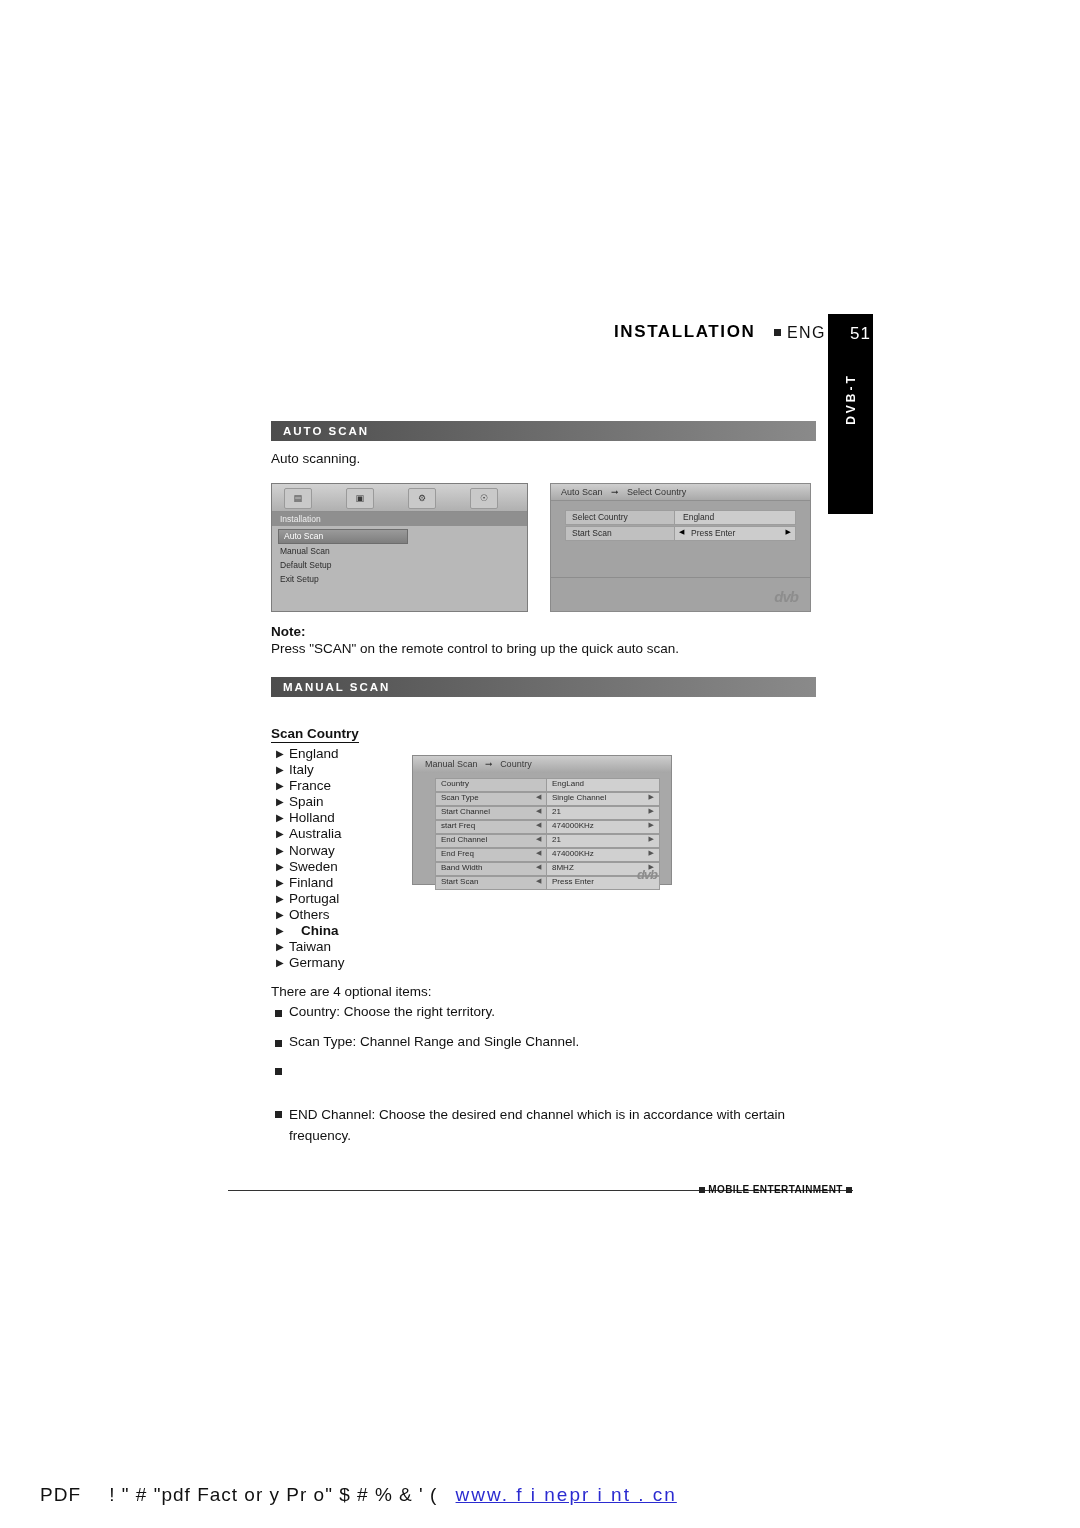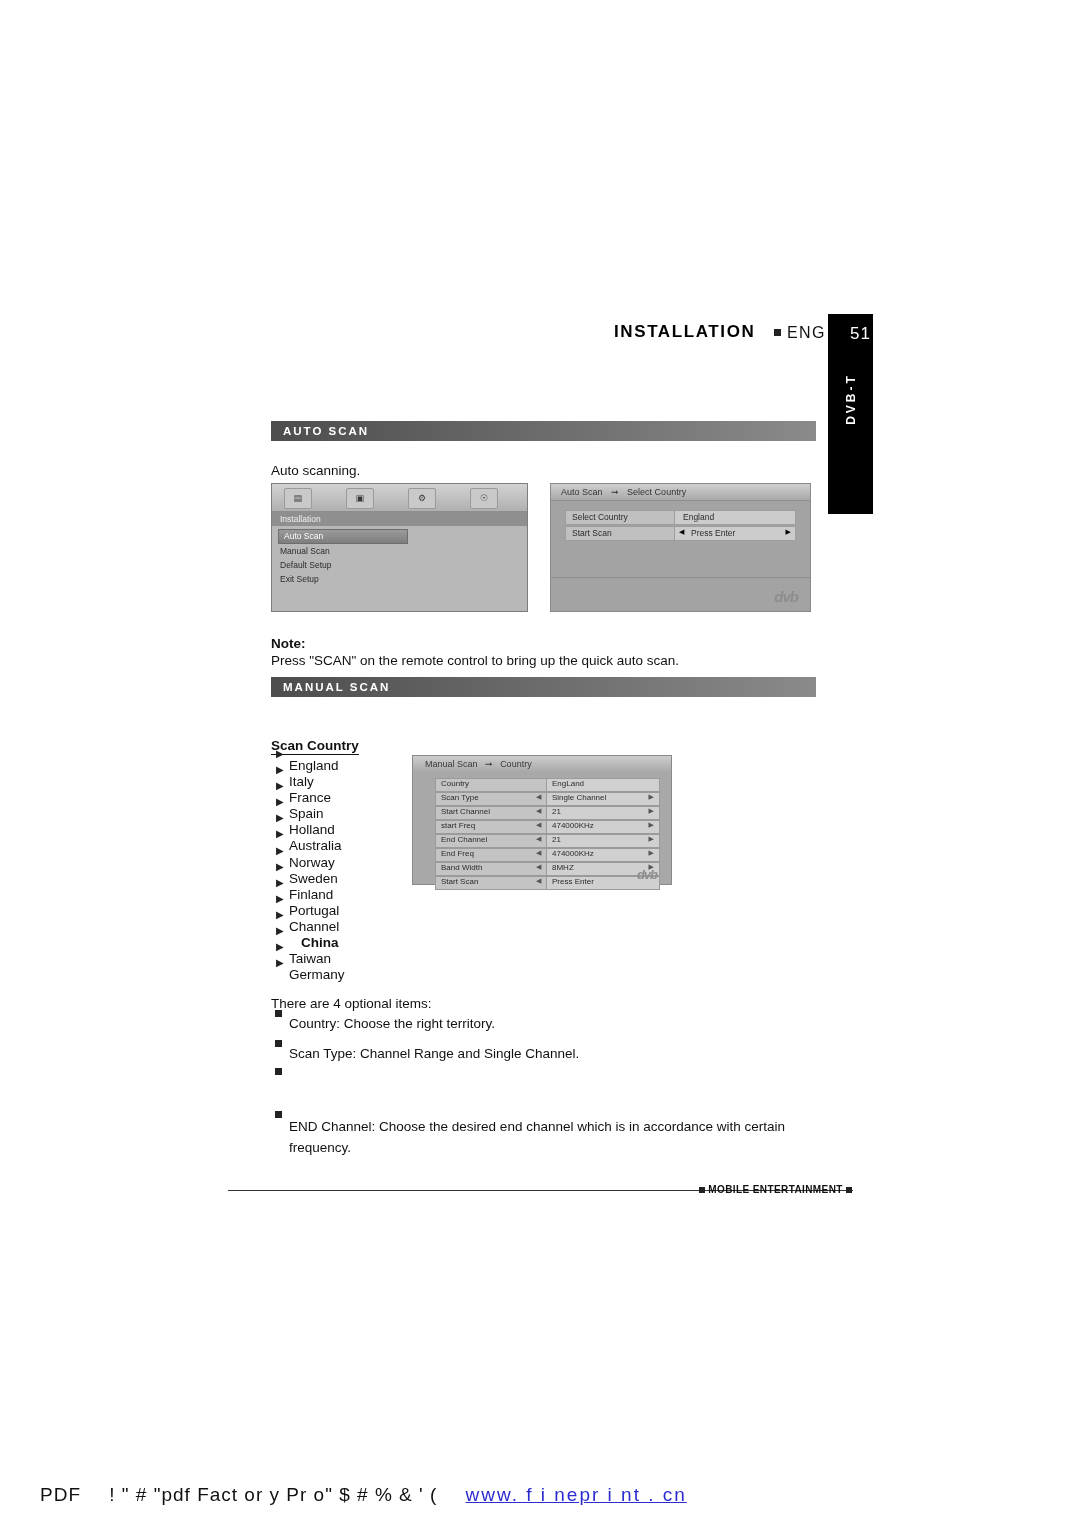--- a/index.html
+++ b/index.html
@@ -46,21 +46,21 @@
   }
 
   
   .secbar {
     position:absolute; height:20px;
     background:linear-gradient(to right,#4d4d4d 0%, #6f6f6f 55%, #8a8a8a 100%);
     color:#fff; font-size:11.5px; font-weight:bold; letter-spacing:2px;
     padding:4px 0 0 12px; box-sizing:border-box;
   }
 
-  .body-text { position:absolute; font-size:13.5px; color:#111;margin-top:12px; }
+  .body-text { position:absolute; font-size:13.5px; color:#111; }
   .bold { font-weight:bold; }
 
   
   .osd { position:absolute; }
 
   
   .osd1 {
     left:271px; top:483px; width:255px; height:127px;
     background:#b8b8b8; border:1px solid #7d7d7d;
   }
@@ -259,21 +259,21 @@
     <div class="tri" style="left:276px; top:861px;">▶</div>
     <div class="body-text" style="left:289px; top:859px;">Sweden</div>
 
     <div class="tri" style="left:276px; top:877px;">▶</div>
     <div class="body-text" style="left:289px; top:875px;">Finland</div>
 
     <div class="tri" style="left:276px; top:893px;">▶</div>
     <div class="body-text" style="left:289px; top:891px;">Portugal</div>
 
     <div class="tri" style="left:276px; top:909px;">▶</div>
-    <div class="body-text" style="left:289px; top:907px;">Channel</div>
+    <div class="body-text" style="left:289px; top:907px;">Others</div>
 
     <div class="tri" style="left:276px; top:925px;">▶</div>
     <div class="body-text" style="left:301px; top:923px;font-weight:bold;">China</div>
 
     <div class="tri" style="left:276px; top:941px;">▶</div>
     <div class="body-text" style="left:289px; top:939px;">Taiwan</div>
 
     <div class="tri" style="left:276px; top:957px;">▶</div>
     <div class="body-text" style="left:289px; top:955px;">Germany</div>
   </div>
@@ -373,16 +373,16 @@
   <div class="footline"></div>
   <div class="footer-txt">
     <span class="footer-sq"></span>
     <span>MOBILE ENTERTAINMENT</span>
     <span class="footer-sq"></span>
   </div>
 
   <div class="pdfline">
     <span>PDF</span>
     <span style="margin-left:22px;">!  "  #   "pdf Fact or y  Pr o"  $  #  %  &amp;  '  (</span>
-    <span class="pdflink" style="margin-left:22px;">www. f i nepr i nt . cn</span>
+    <span class="pdflink" style="margin-left:12px;">www. f i nepr i nt . cn</span>
   </div>
 
 </div>
 
 </body></html>

